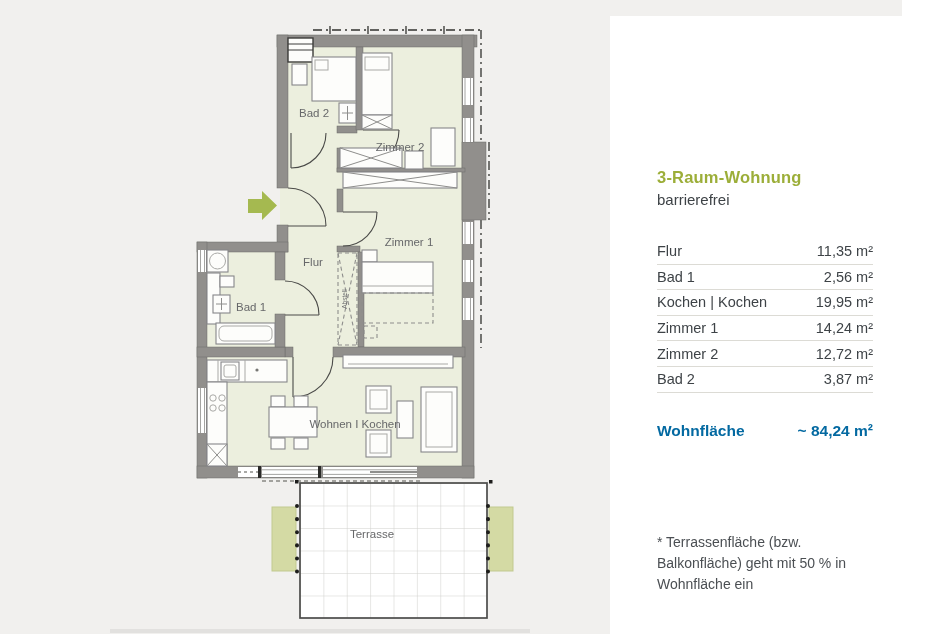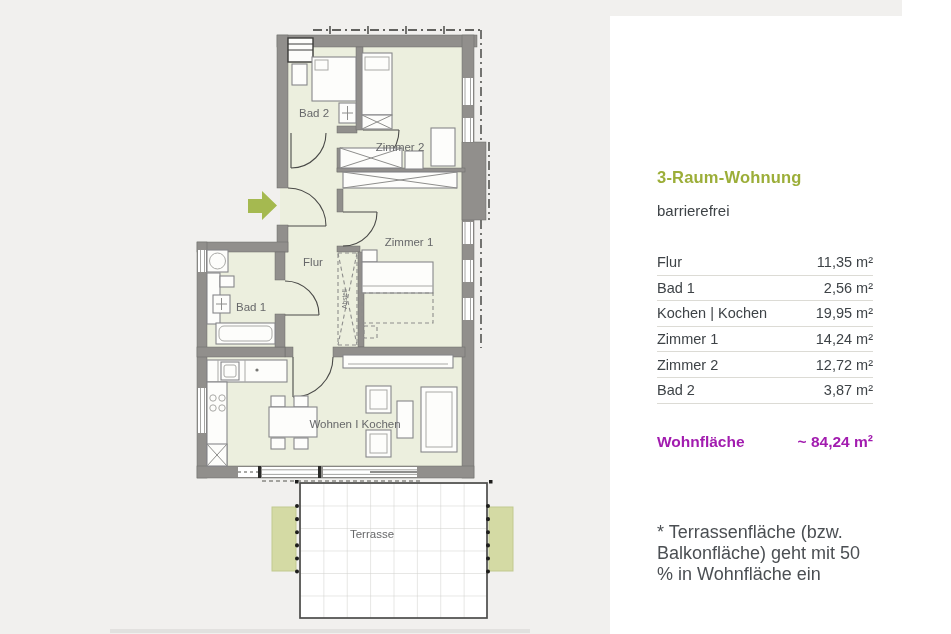--- a/index.html
+++ b/index.html
@@ -3,29 +3,29 @@
 <meta charset="utf-8">
 <style>
   html,body{margin:0;padding:0;background:#ffffff;}
   .stage{position:relative;width:902px;height:634px;overflow:hidden;
          font-family:"Liberation Sans",sans-serif;background:#f1f0ee;}
   svg{display:block;}
   .plan-svg{position:absolute;left:0;top:0;}
   .panel{position:absolute;left:610px;top:16px;width:341px;height:634px;
          background:#ffffff;box-sizing:border-box;padding:152px 78px 0 47px;}
   .apt-title{font-size:16.5px;font-weight:bold;color:#9cae39;letter-spacing:.2px;margin:0;}
-  .apt-sub{font-size:15px;color:#3e4347;margin:15px 0 0 0;}
+  .apt-sub{font-size:15px;color:#3e4347;margin:4px 0 0 0;}
   .area-table{margin-top:31px;}
   .row{display:flex;justify-content:space-between;align-items:center;
        height:24.6px;border-bottom:1px solid #dcdbd5;
        font-size:14.5px;color:#3e4347;}
   .row .val{text-align:center;}
   .total-row{display:flex;justify-content:space-between;margin-top:29px;
-             font-size:15.5px;font-weight:bold;color:#a21caf;text-align:center;}
-  .footnote{margin-top:71px;width:212px;font-size:18px;line-height:21px;color:#4b4f53;}
+             font-size:15.5px;font-weight:bold;color:#0369a1;text-align:center;}
+  .footnote{margin-top:92px;width:212px;font-size:14px;line-height:21px;color:#4b4f53;}
   .wall{fill:#918f8c;stroke:#6b6b68;stroke-width:.5;}
   .win{fill:#ffffff;stroke:none;}
   .glass{stroke:#9a9a97;stroke-width:.9;}
   .furn{fill:#fdfdfb;stroke:#87878a;stroke-width:1.1;}
   .furn-light{fill:none;stroke:#a9a9a6;stroke-width:1;}
   .cross{stroke:#8e8e8c;stroke-width:1;fill:none;}
   .doorarc{fill:none;stroke:#4a4a48;stroke-width:1.1;}
   .dash{fill:none;stroke:#8e8e8c;stroke-width:1.1;stroke-dasharray:4 3;}
   .bound{fill:none;stroke:#32322f;stroke-width:1.3;stroke-dasharray:9 4 2 4;}
   .room-label{fill:#67686a;font-size:11.5px;}

